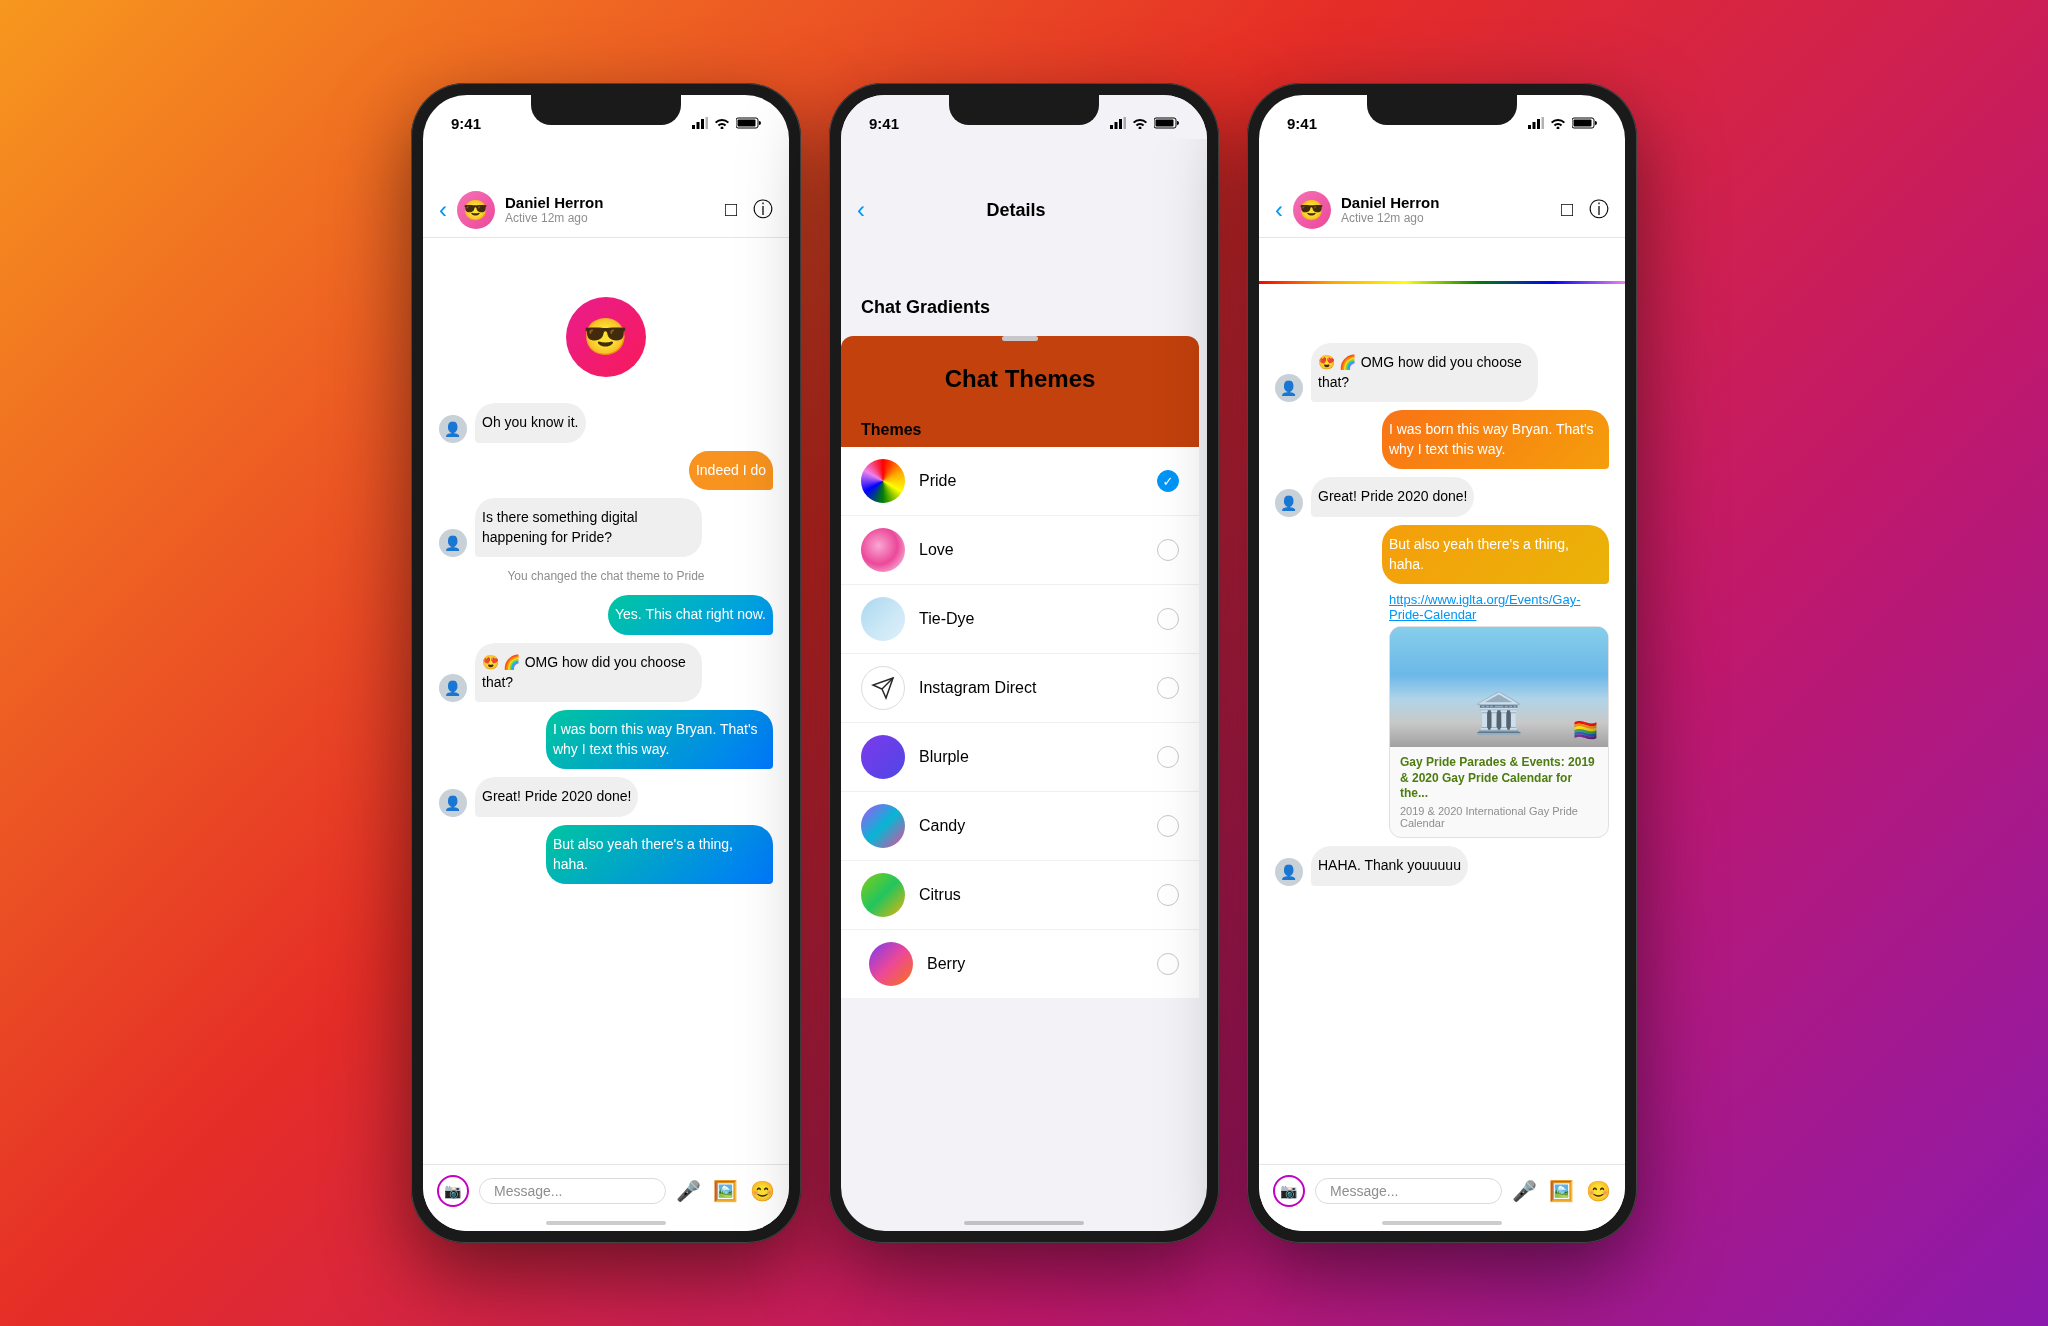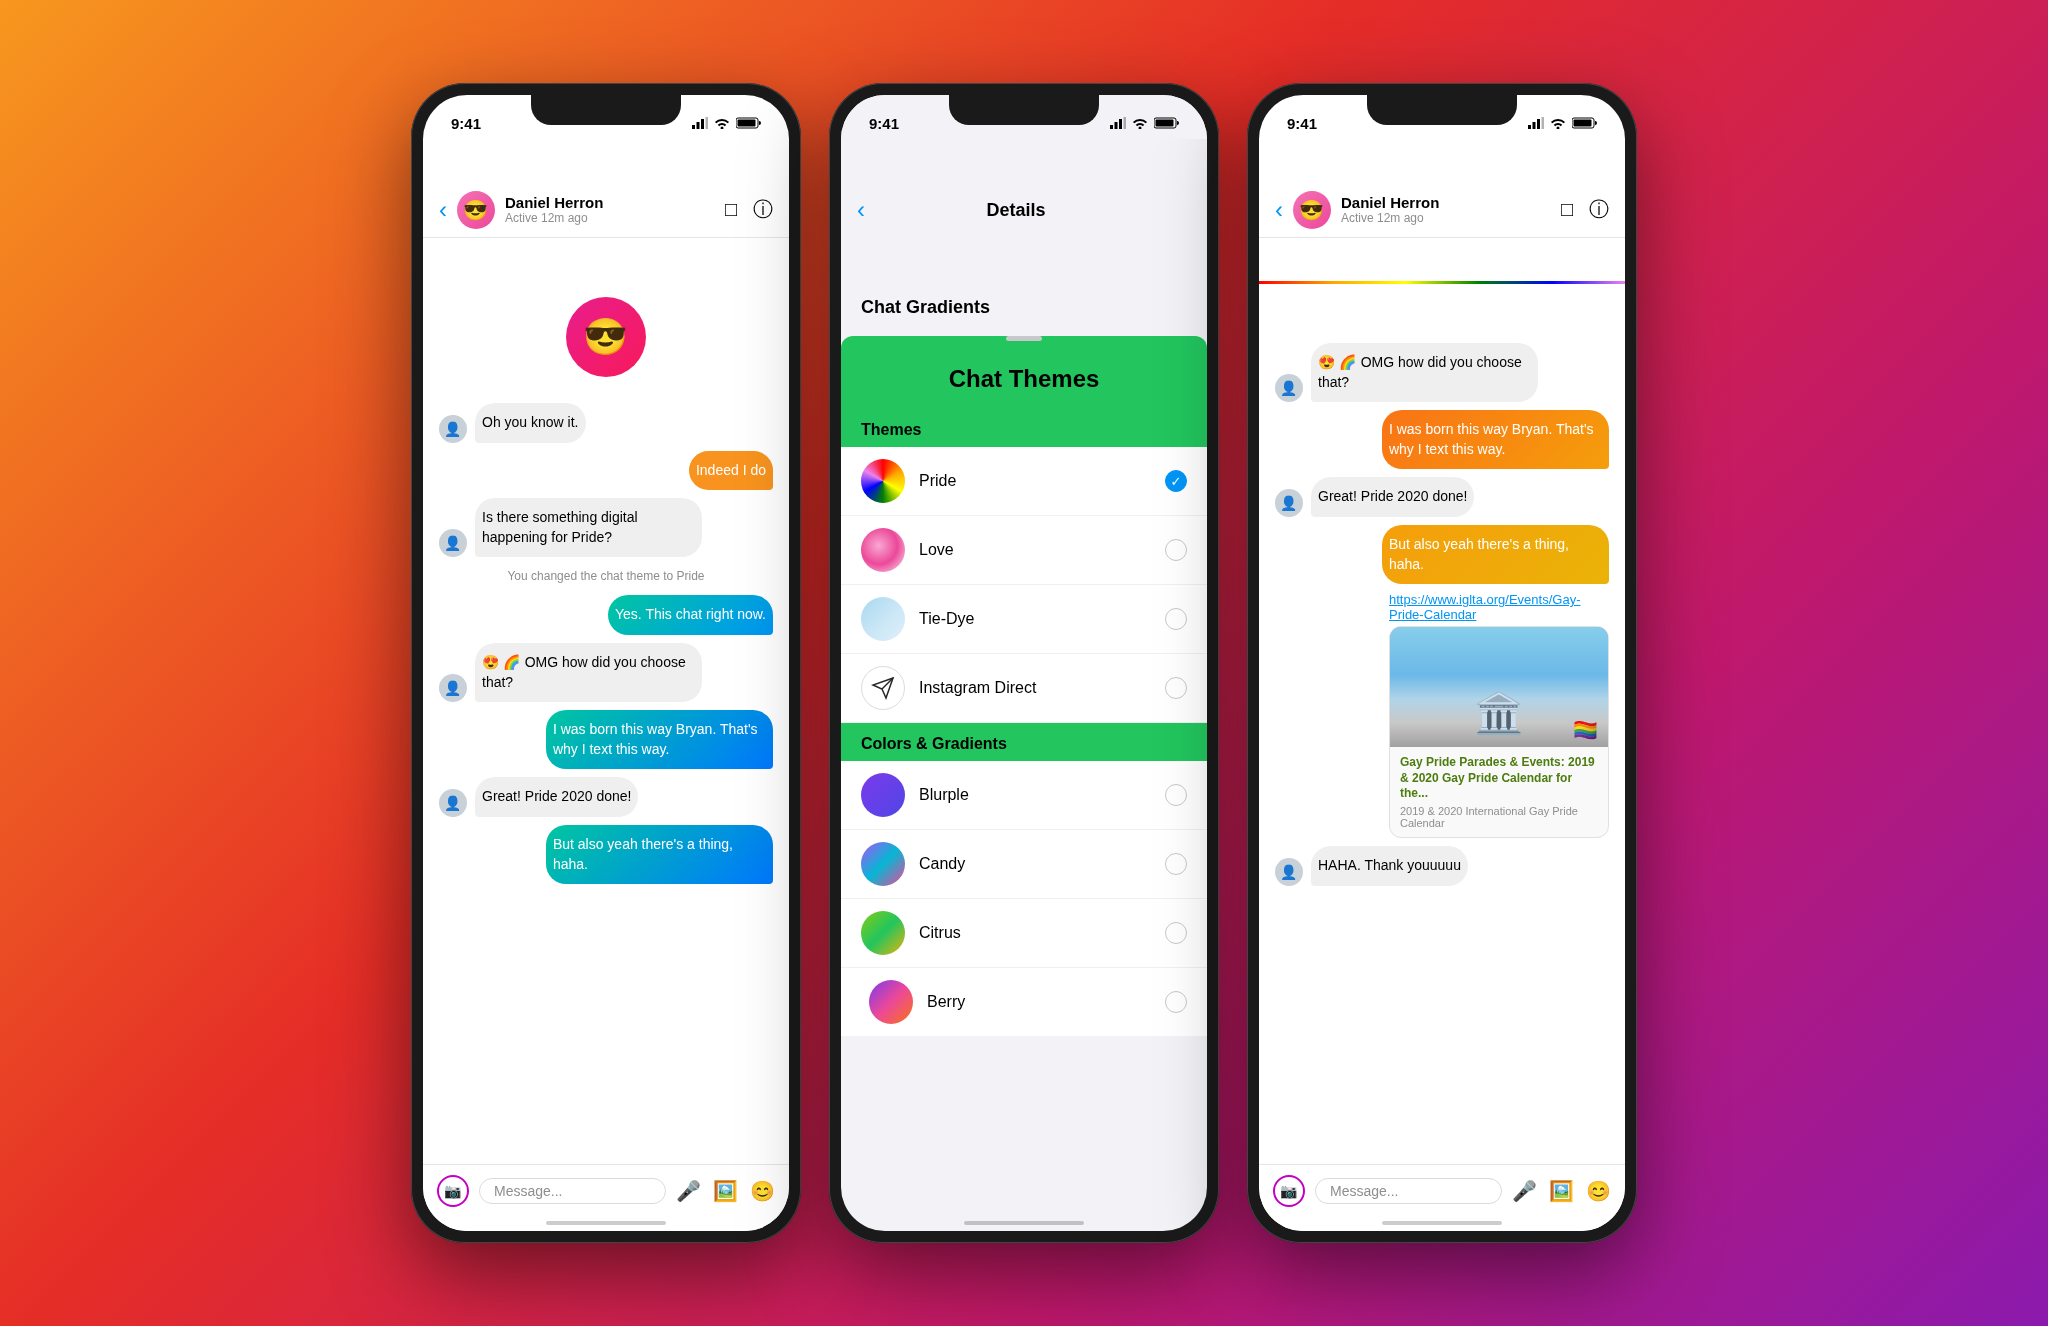--- a/index.html
+++ b/index.html
@@ -311,23 +311,23 @@
 
     .settings-section-header {
       padding: 16px 20px 8px;
       font-size: 18px;
       font-weight: 600;
       color: #000;
       background: #f2f2f7;
     }
 
     .settings-card {
-      background: #22c55e;
+      background: #c2410c;
       border-radius: 12px;
-      margin: 0 0 0 0;
+      margin: 0 8px 0 0;
     }
 
     .modal-handle {
       width: 36px;
       height: 5px;
       background: #c8c8cc;
       border-radius: 3px;
       margin: 10px auto 16px;
     }
 
@@ -727,21 +727,20 @@
             <div class="instagram-direct-icon">
               <svg width="24" height="24" viewBox="0 0 24 24" fill="none" stroke="#262626" stroke-width="1.5">
                   <path d="M22 2L11 13"></path>
                   <path d="M22 2L15 22 11 13 2 9l20-7z"></path>
                 </svg>
             </div>
             <span class="theme-name">Instagram Direct</span>
             <div class="theme-radio"></div>
           </div>
 
-          <div class="section-label">Colors &amp; Gradients</div>
 
           <div class="theme-item">
             <div class="theme-icon blurple-icon"></div>
             <span class="theme-name">Blurple</span>
             <div class="theme-radio"></div>
           </div>
 
           <div class="theme-item">
             <div class="theme-icon candy-icon"></div>
             <span class="theme-name">Candy</span>

